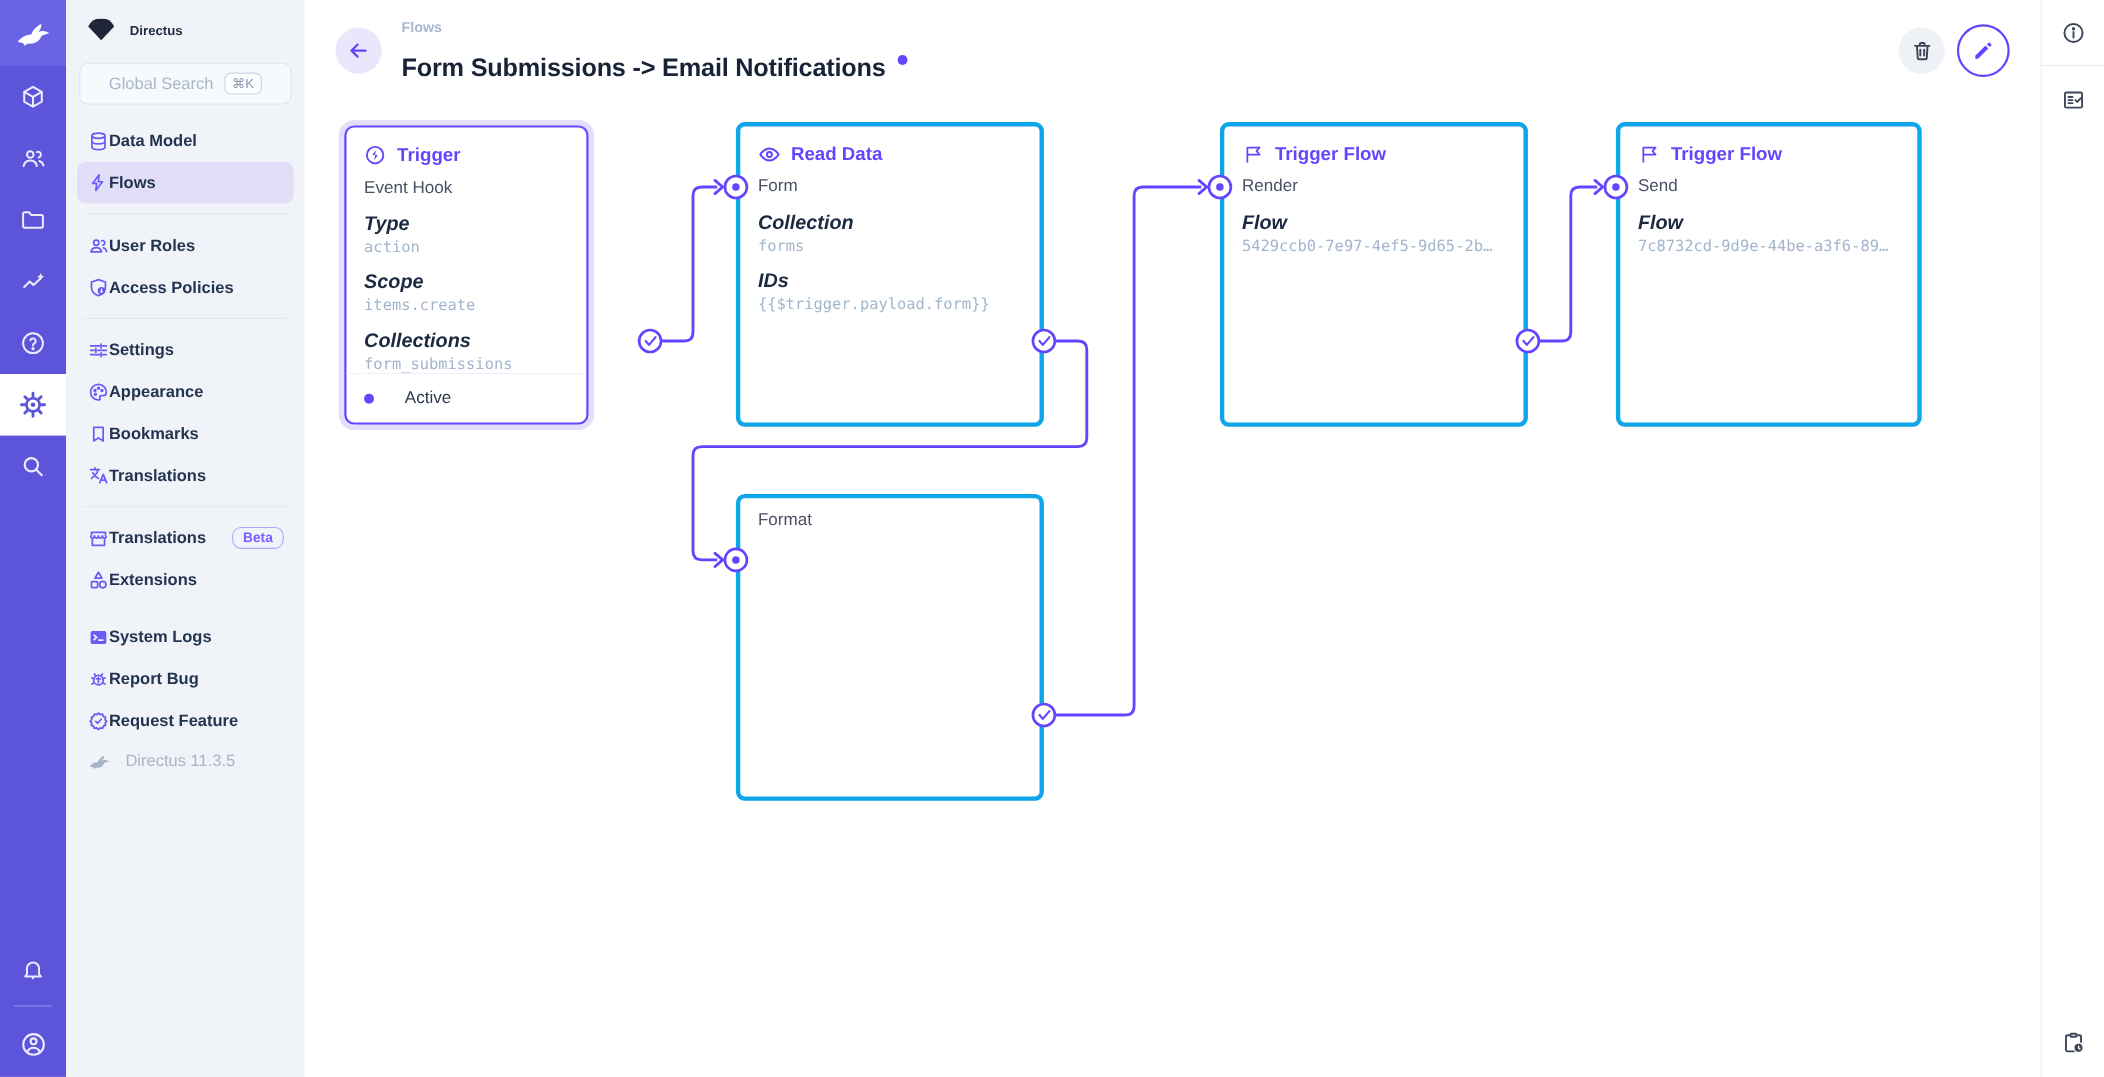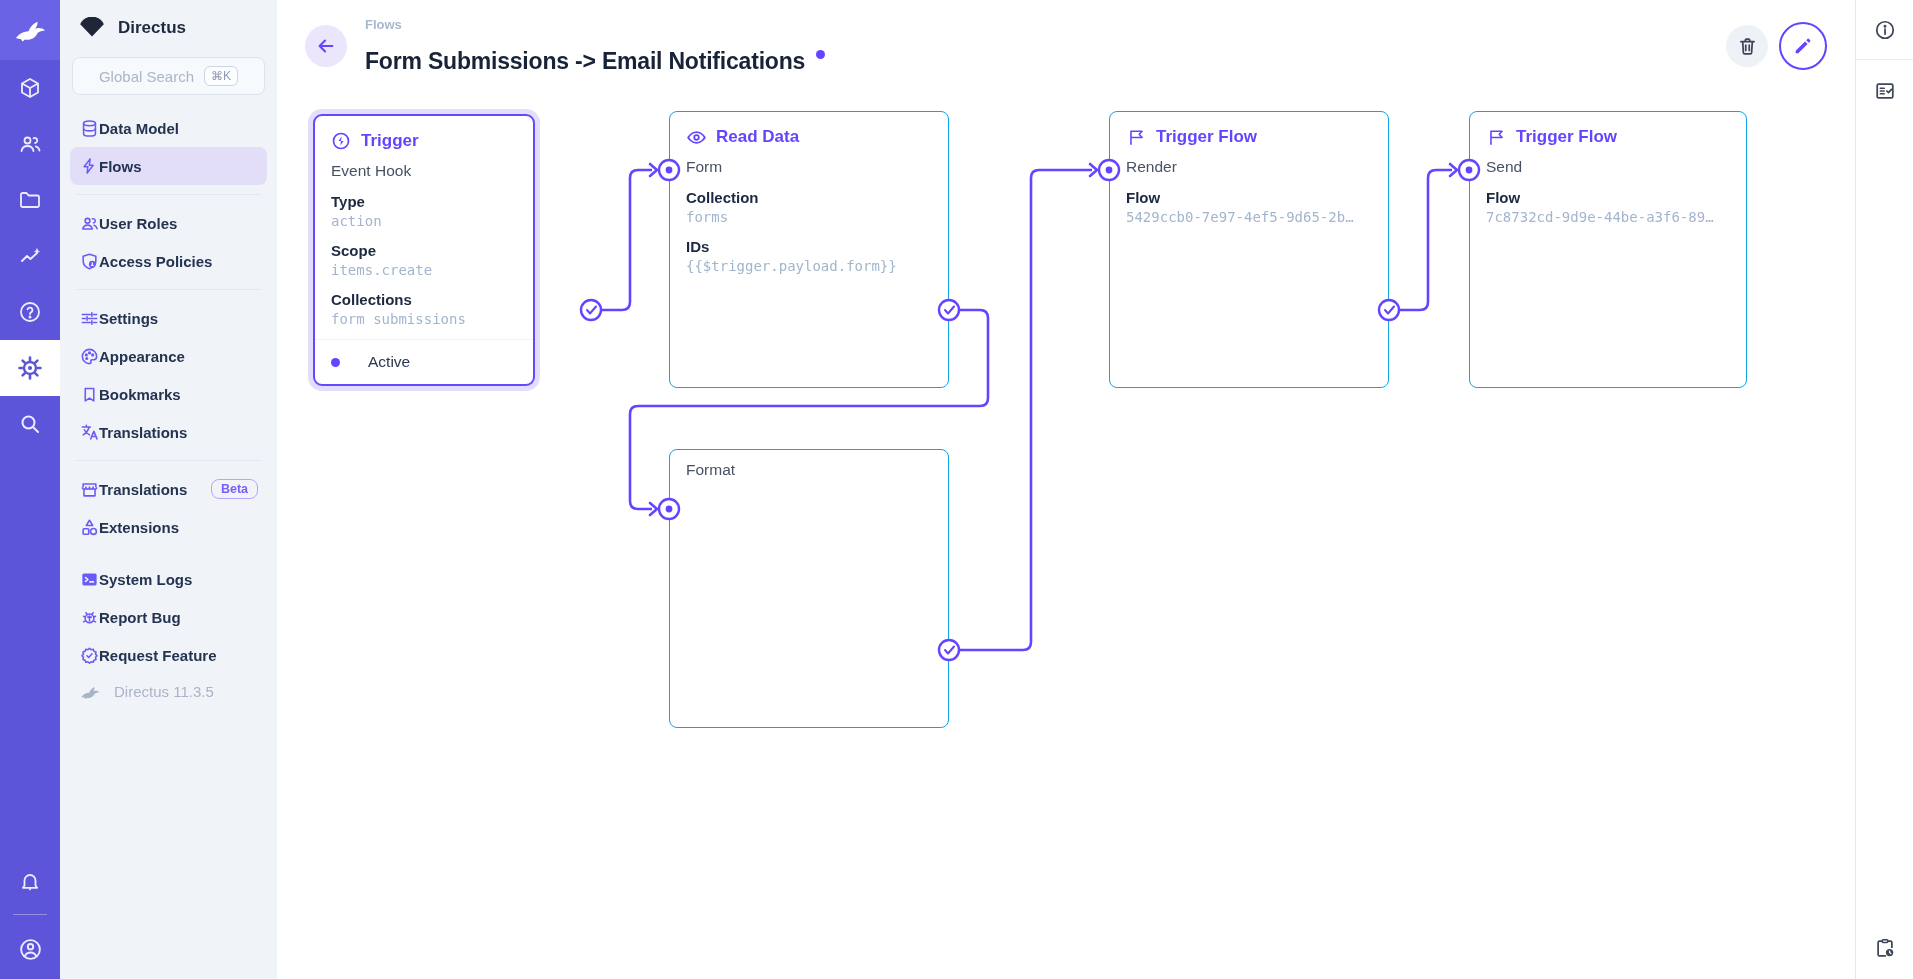--- a/index.html
+++ b/index.html
@@ -10,21 +10,21 @@
   .module-bar { width:60px; height:100%; background:#5c55da; display:flex; flex-direction:column; align-items:center; flex:0 0 60px; }
   .logo-tile { width:60px; height:60px; background:#6a63e6; display:grid; place-items:center; }
   .mod-btn { width:60px; height:56px; display:grid; place-items:center; color:#eeebff; cursor:pointer; }
   .mod-btn.active { background:#ffffff; color:#5c55da; }
   .mod-spacer { flex:1; }
   .mod-divider { width:34px; height:1px; background:rgba(255,255,255,.35); margin:4px 0; }
 
   
   .nav { width:217px; flex:0 0 217px; background:#f0f4f9; padding:0 10px; display:flex; flex-direction:column; }
   .project-row { display:flex; align-items:center; gap:12px; padding:17px 8px 10px; }
-  .project-name { font-size:17px; font-weight:700; color:#1e2a3f; }
+  .project-name { font-size:12px; font-weight:700; color:#1e2a3f; }
   .search-box { margin:8px 2px 14px; height:38px; border:1px solid #dde4ee; border-radius:8px; display:flex; align-items:center; justify-content:center; gap:10px; background:#f7fafd; cursor:text; }
   .search-placeholder { color:#a9b6c9; font-size:15px; }
   .kbd { border:1px solid #ccd5e2; border-radius:6px; padding:2px 6px; font-size:12px; color:#8d9ab0; background:#fbfdff; }
   .nav-item { height:38px; border-radius:8px; display:flex; align-items:center; padding:0 9px; font-size:15px; font-weight:700; color:#233350; cursor:pointer; }
   .nav-item .nicon { width:20px; height:20px; color:#6a5bf7; display:grid; place-items:center; flex:0 0 20px; }
   .nav-item.active { background:#e2def8; }
   .nav-divider { height:1px; background:#e2e8f1; margin:9px 6px; }
   .nav-gap { height:14px; }
   .badge { margin-left:auto; border:1px solid #b5a3ff; color:#7a5cff; border-radius:8px; font-size:12.5px; font-weight:600; padding:2px 9px; }
   .version-row { display:flex; align-items:center; gap:13px; padding:9px 9px; color:#a9b4c6; font-size:15px; font-weight:400; }
@@ -38,26 +38,26 @@
   .breadcrumb { font-size:13px; font-weight:600; color:#a9b8cc; margin-bottom:1px; }
   .title-row { display:flex; align-items:center; gap:11px; }
   .page-title { font-size:23px; font-weight:800; color:#182338; letter-spacing:-.2px;margin-top:15px; }
   .title-dot { width:9px; height:9px; border-radius:50%; background:#6644ff; }
   .header-actions { margin-left:auto; display:flex; align-items:center; gap:11px; }
   .icon-btn { width:42px; height:42px; border-radius:50%; background:#eef2f7; color:#3c4557; display:grid; place-items:center; cursor:pointer; }
   .icon-btn.primary { width:48px; height:48px; background:#fff; border:2px solid #6644ff; color:#6644ff; }
 
   
   .canvas { position:absolute; inset:0; }
-  .panel { position:absolute; background:#fff; border:1px solid #0ea5e9; border-radius:8px; z-index:1; }
+  .panel { position:absolute; background:#fff; border:4px solid #0ea5e9; border-radius:8px; z-index:1; }
   .panel.selected { border:2px solid #6747ff; border-radius:9px; box-shadow:0 0 0 5px #e4ddfb; }
   .panel-header { display:flex; align-items:center; gap:10px; padding:15px 16px 0; color:#6644ff; font-weight:800; font-size:17px; }
   .panel-header .picon { width:20px; height:20px; display:grid; place-items:center; flex:0 0 20px; }
   .op-name { margin:11px 16px 0; font-size:15.5px; color:#475163; }
-  .f-label { margin:13px 16px 0; font-size:15px; font-weight:700; color:#1c2940; }
+  .f-label { margin:13px 16px 0; font-size:18px; font-weight:700; color:#1c2940;font-style:italic; }
   .f-value { margin:3px 16px 0; font-family:"DejaVu Sans Mono", monospace; font-size:14px; color:#a2b5cd; white-space:nowrap; overflow:hidden; text-overflow:ellipsis; }
   .panel-footer { position:absolute; left:0; right:0; bottom:0; height:45px; border-top:1px solid #eef1f7; display:flex; align-items:center; gap:28px; padding:0 16px; }
   .status-dot { width:9px; height:9px; border-radius:50%; background:#6644ff; }
   .status-text { font-size:15.5px; color:#2b3850; }
   .wires { position:absolute; inset:0; z-index:2; pointer-events:none; }
 
   
   .right-bar { width:58px; flex:0 0 58px; border-left:1px solid #e4eaf1; background:#fff; display:flex; flex-direction:column; align-items:center; }
   .rb-top { width:100%; height:60px; display:grid; place-items:center; border-bottom:1px solid #e9edf4; color:#3e4759; cursor:pointer; }
   .rb-btn { width:100%; height:62px; display:grid; place-items:center; color:#3e4759; cursor:pointer; }

